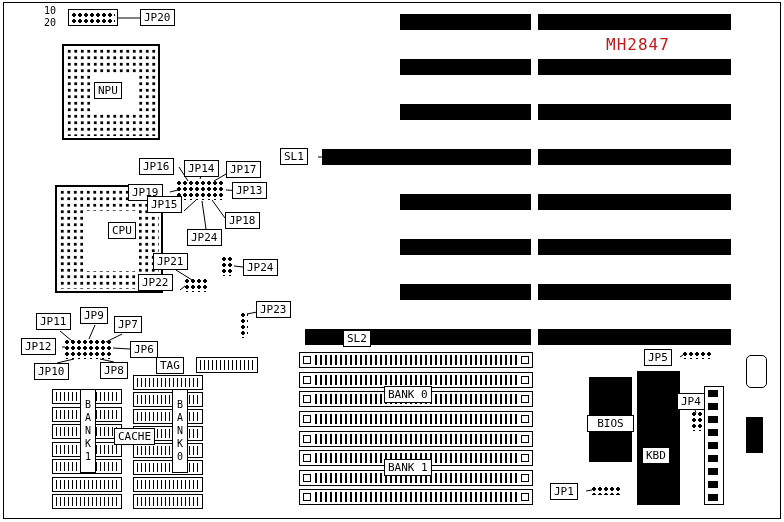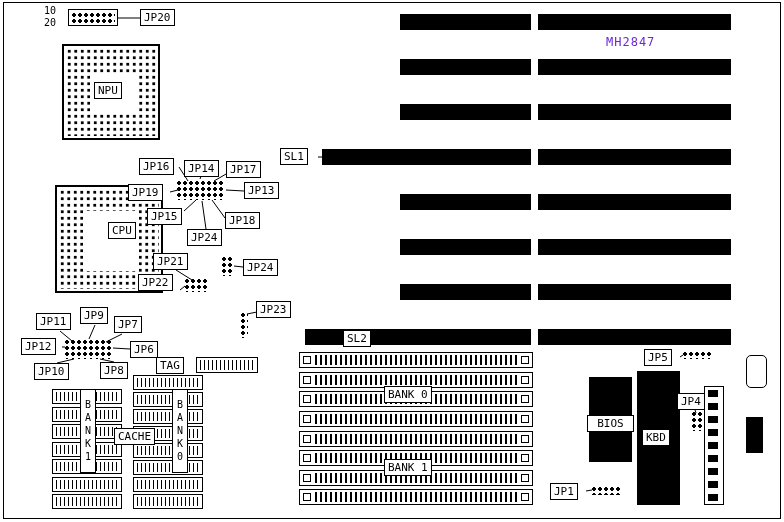--- a/index.html
+++ b/index.html
@@ -2,21 +2,21 @@
 <html><head>
 <meta charset="utf-8">
 <style>
   *{box-sizing:border-box;margin:0;padding:0}
   body{background:#fff;font-family:"DejaVu Sans Mono","Liberation Mono",monospace}
   #board{position:relative;width:784px;height:522px;background:#fff;overflow:hidden}
   .frame{position:absolute;left:3px;top:2px;width:778px;height:517px;border:1px solid #000}
   .lbl{position:absolute;z-index:5;background:#fff;border:1px solid #000;font-size:11px;line-height:13px;padding:1px 3px;white-space:nowrap;color:#000}
   .vlbl{position:absolute;z-index:6;background:#fff;border:1px solid #000;font-size:10px;writing-mode:vertical-rl;text-orientation:upright;letter-spacing:2px;display:flex;align-items:center;justify-content:center;padding:2px 1px;width:16px;height:84px}
   .txt{position:absolute;font-size:10px;line-height:10px;color:#000}
-  .model{position:absolute;font-size:12px;letter-spacing:1px;color:#6d28d9}
+  .model{position:absolute;font-size:16px;letter-spacing:1px;color:#b91c1c}
   .bar{position:absolute;height:16px;background:#000;z-index:1}
   .jp{position:absolute;background-image:radial-gradient(circle,#000 1.9px,transparent 2.1px);background-size:6px 6px;z-index:2}
   .hdr{position:absolute;border:1px solid #000;background:#fff;z-index:2}
   .hdr>.jp{position:absolute;inset:2px}
   .pga{position:absolute;border:2px solid #000;background:#fff;z-index:1}
   .pgaf{position:absolute;inset:2px;background-image:radial-gradient(circle,#000 1.5px,transparent 1.7px);background-size:6.5px 6.5px}
   .pgac{position:absolute;background:#fff}
   .chip{position:absolute;width:70px;height:15px;border:1px solid #000;padding:2px 3px;background-image:repeating-linear-gradient(90deg,#000 0 1px,transparent 1px 4px);background-origin:content-box;background-clip:content-box;z-index:1}
   .simm{position:absolute;left:299px;width:234px;height:16px;border:1px solid #000;z-index:1}
   .ss{position:absolute;left:15px;right:15px;top:2px;bottom:2px;background-image:repeating-linear-gradient(90deg,#000 0 2px,transparent 2px 5px)}
@@ -72,22 +72,22 @@
     <div class="pgaf"></div>
     <div class="pgac" style="left:26px;top:24px;width:56px;height:60px"></div>
   </div>
   <div class="lbl" style="left:108px;top:222px">CPU</div>
 
   <div class="jp" style="left:176px;top:180px;width:48px;height:20px"></div>
   <div class="lbl" style="left:139px;top:158px">JP16</div>
   <div class="lbl" style="left:184px;top:160px">JP14</div>
   <div class="lbl" style="left:226px;top:161px">JP17</div>
   <div class="lbl" style="left:128px;top:184px">JP19</div>
-  <div class="lbl" style="left:244px;top:182px">JP13</div>
-  <div class="lbl" style="left:147px;top:208px">JP15</div>
+  <div class="lbl" style="left:232px;top:182px">JP13</div>
+  <div class="lbl" style="left:147px;top:196px">JP15</div>
   <div class="lbl" style="left:225px;top:212px">JP18</div>
   <div class="lbl" style="left:187px;top:229px">JP24</div>
 
   <div class="lbl" style="left:153px;top:253px">JP21</div>
   <div class="lbl" style="left:138px;top:274px">JP22</div>
   <div class="jp" style="left:184px;top:278px;width:24px;height:14px"></div>
 
   <div class="jp" style="left:221px;top:256px;width:13px;height:20px"></div>
   <div class="lbl" style="left:243px;top:259px">JP24</div>
 
@@ -166,21 +166,21 @@
       <div class="ss"></div>
       <div class="se sl"></div>
       <div class="se sr"></div>
     </div>
   <div class="lbl" style="left:384px;top:386px">BANK 0</div>
   <div class="lbl" style="left:384px;top:459px">BANK 1</div>
 
   <div class="blk" style="left:589px;top:377px;width:43px;height:85px"></div>
   <div class="lbl" style="left:587px;top:415px;width:47px;text-align:center">BIOS</div>
   <div class="blk" style="left:637px;top:371px;width:43px;height:134px"></div>
-  <div class="lbl" style="left:642px;top:429px">KBD</div>
+  <div class="lbl" style="left:642px;top:447px">KBD</div>
 
   <div class="lbl" style="left:644px;top:349px">JP5</div>
   <div class="jp" style="left:682px;top:351px;width:30px;height:8px"></div>
   <div class="lbl" style="left:677px;top:393px">JP4</div>
   <div class="jp" style="left:691px;top:411px;width:12px;height:20px"></div>
   <div class="lbl" style="left:550px;top:483px">JP1</div>
   <div class="jp" style="left:591px;top:486px;width:30px;height:9px"></div>
 
   <div class="vhdr" style="left:704px;top:386px;width:20px;height:119px">
       <div></div>

